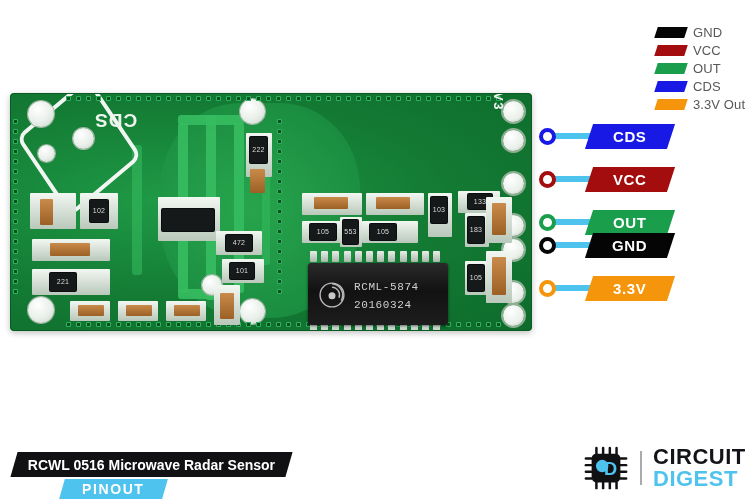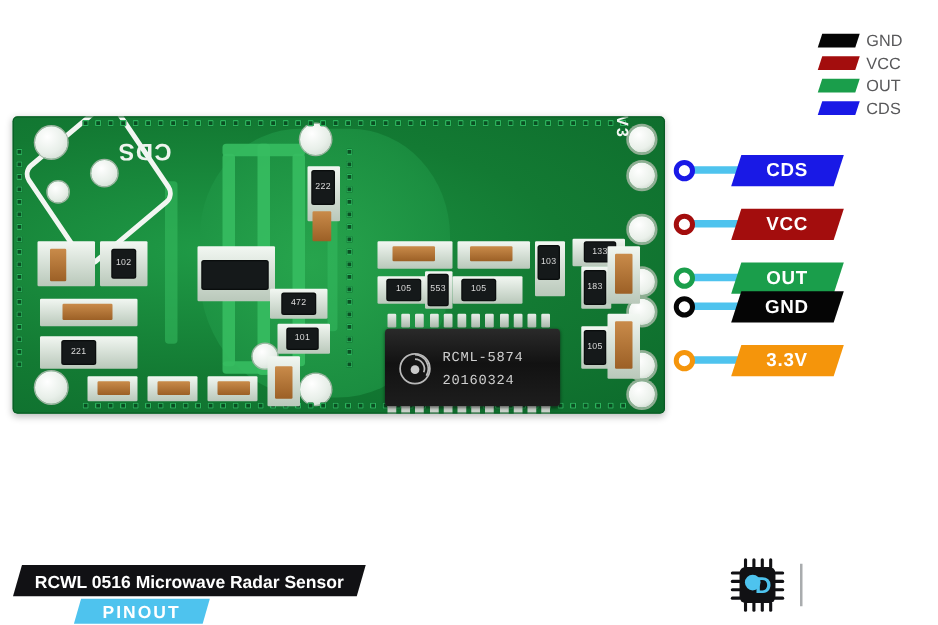--- a/index.html
+++ b/index.html
@@ -159,20 +159,24 @@
       <div class="legend-swatch" style="background: rgb(163, 13, 13);"></div>
       <div class="legend-label">VCC</div>
     </div>
     <div class="legend-row">
       <div class="legend-swatch" style="background: rgb(26, 158, 75);"></div>
       <div class="legend-label">OUT</div>
     </div>
     <div class="legend-row">
       <div class="legend-swatch" style="background: rgb(25, 25, 230);"></div>
       <div class="legend-label">CDS</div>
+    </div>
+    <div class="legend-row">
+      <div class="legend-swatch" style="background: rgb(245, 149, 11);"></div>
+      <div class="legend-label">3.3V Out</div>
     </div>
   </div>
 
   <div id="pcb">
     <div class="plane"></div>
 
     <div class="trace" style="left:168px;top:30px;width:10px;height:170px;"></div>
     <div class="trace" style="left:196px;top:22px;width:10px;height:185px;"></div>
     <div class="trace" style="left:224px;top:30px;width:10px;height:170px;"></div>
     <div class="trace" style="left:168px;top:22px;width:66px;height:10px;"></div>
@@ -525,15 +529,19 @@
         <line x1="39" y1="14" x2="45" y2="14"></line>
           <line x1="39" y1="21" x2="45" y2="21"></line>
         <line x1="39" y1="28" x2="45" y2="28"></line>
           <line x1="39" y1="35" x2="45" y2="35"></line>
       </g>
       <rect x="9" y="9" width="30" height="30" rx="5" fill="#111114"></rect>
       <circle cx="20" cy="22" r="6.5" fill="#4ec3ee"></circle>
       <text x="22" y="31" font-family="Liberation Sans, sans-serif" font-size="19" font-weight="bold" fill="#4ec3ee">D</text>
     </svg>
     <div class="logo-divider"></div>
+    <div class="logo-words">
+      <div class="logo-top">CIRCUIT</div>
+      <div class="logo-bot">DIGEST</div>
+    </div>
   </div>
 
 </div>
 
 </body></html>

